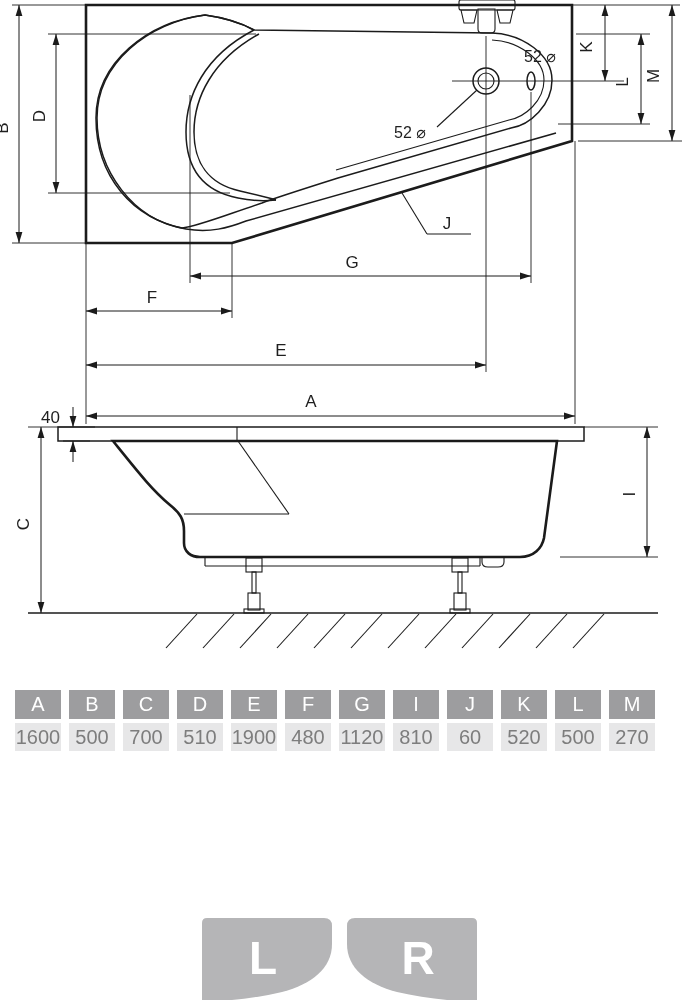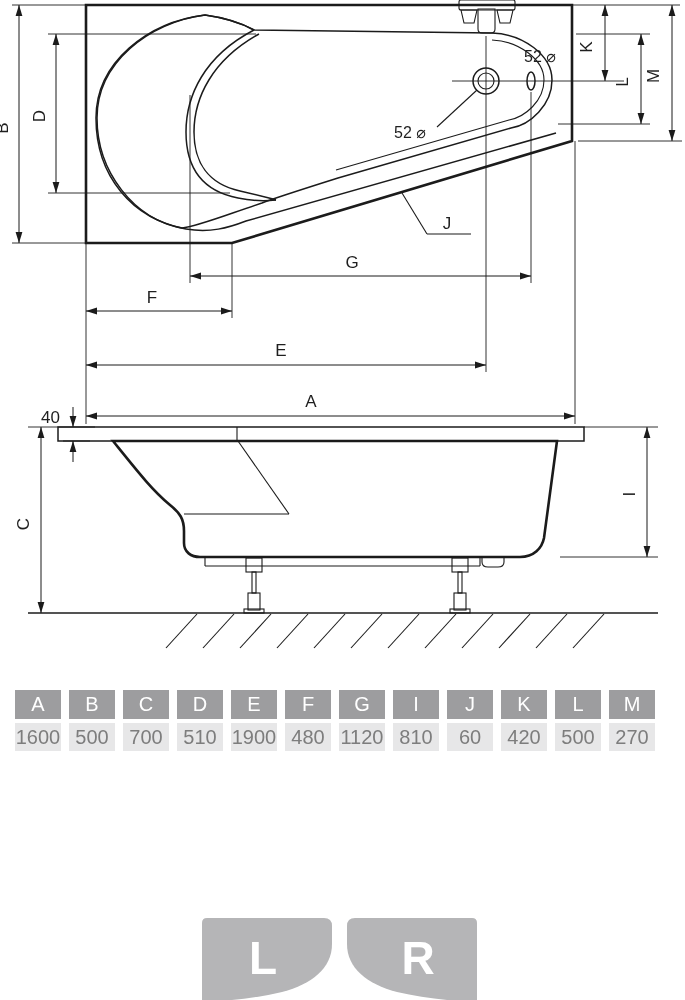--- a/index.html
+++ b/index.html
@@ -196,21 +196,21 @@
 
     <div class="vcell">1600</div>
     <div class="vcell">500</div>
     <div class="vcell">700</div>
     <div class="vcell">510</div>
     <div class="vcell">1900</div>
     <div class="vcell">480</div>
     <div class="vcell">1120</div>
     <div class="vcell">810</div>
     <div class="vcell">60</div>
-    <div class="vcell">420</div>
+    <div class="vcell">520</div>
     <div class="vcell">500</div>
     <div class="vcell">270</div>
   </div>
 
   <div id="variant-icons">
     <svg width="300" height="85" viewBox="190 915 300 85">
       <g>
         <path fill="#b5b5b7" d="M202,923 Q202,918 207,918 L324,918 Q332,918 332,926 L332,944
                  C332,968 312,984 282,992 C257,998 228,1001 202,1002 Z"></path>
         <text x="263" y="974" text-anchor="middle" class="vletter">L</text>

